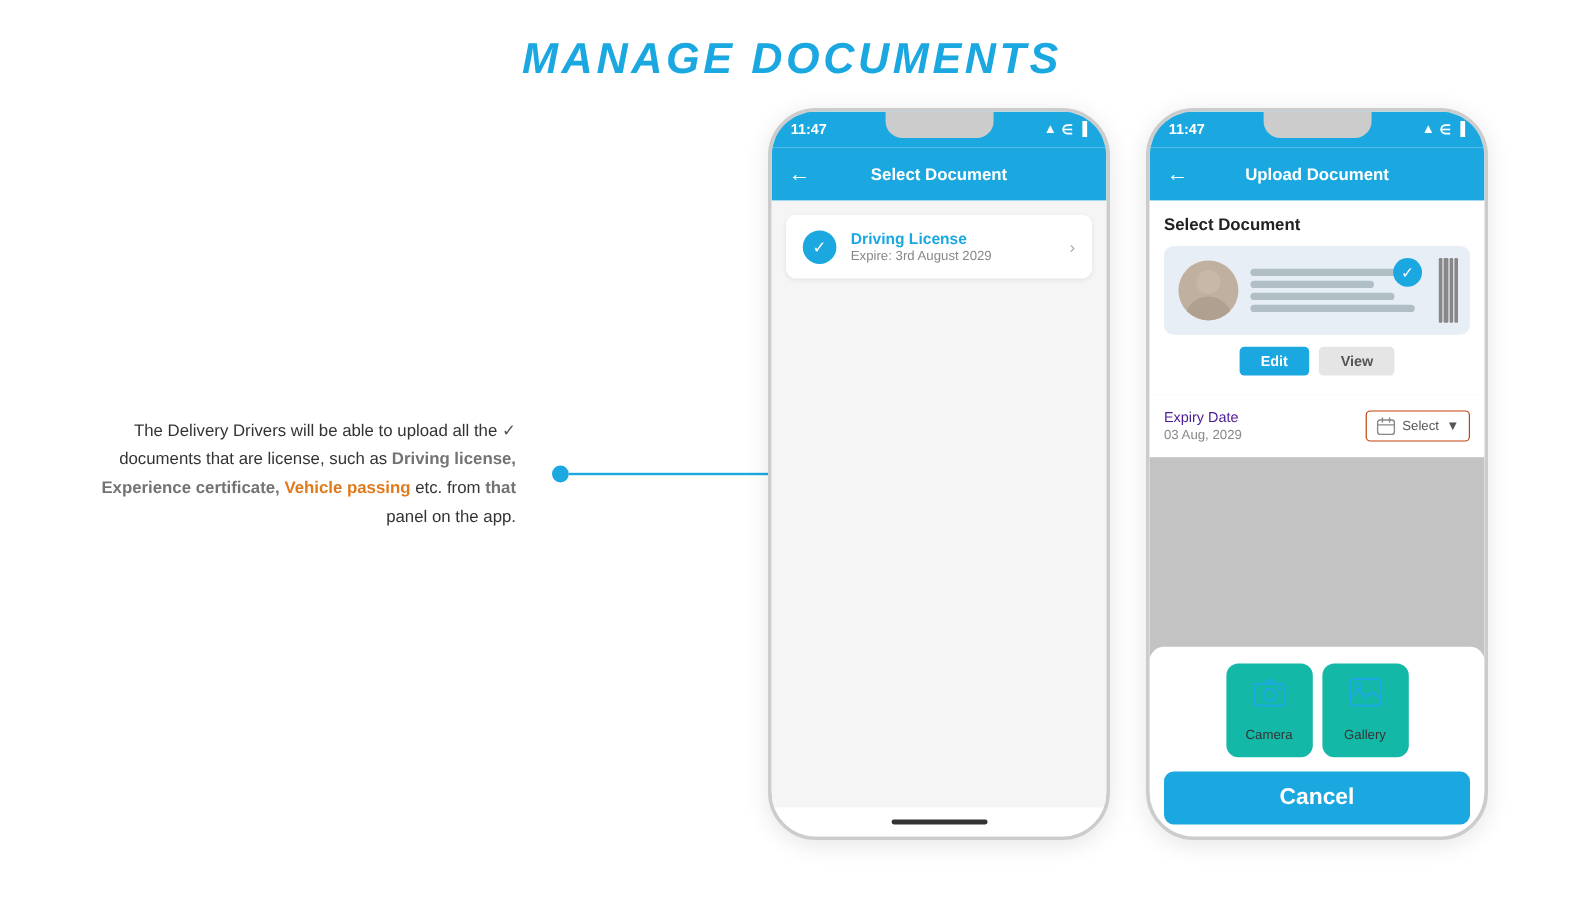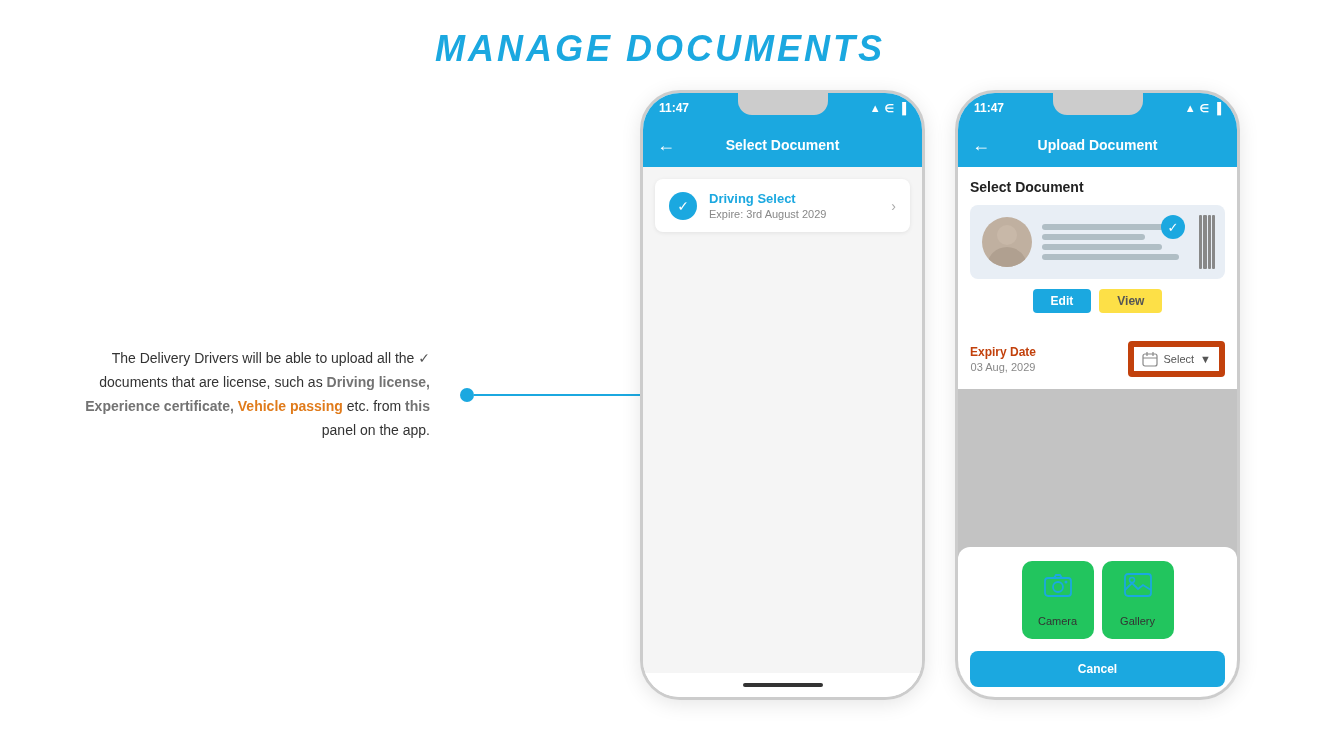--- a/index.html
+++ b/index.html
@@ -300,40 +300,40 @@
     }
     .ev-btn {
       padding: 5px 18px;
       border-radius: 4px;
       font-size: 12px;
       font-weight: 600;
       border: none;
       cursor: pointer;
     }
     .ev-btn.edit { background: #1ba8e0; color: #fff; }
-    .ev-btn.view { background: #fde047; color: #555; }
+    .ev-btn.view { background: #e5e5e5; color: #555; }
 
     
     .expiry-section {
       background: #fff;
       padding: 12px;
       flex-shrink: 0;
     }
     .expiry-row {
       display: flex;
       align-items: center;
       justify-content: space-between;
     }
-    .expiry-label { font-size: 12px; font-weight: 700; color: #c2410c; }
+    .expiry-label { font-size: 12px; font-weight: 400; color: #4c1d95; }
     .expiry-date { font-size: 11px; color: #888; margin-top: 2px; text-align: center; }
     .expiry-select {
       display: flex;
       align-items: center;
       gap: 6px;
-      border: 6px solid #c2410c;
+      border: 1px solid #c2410c;
       border-radius: 4px;
       padding: 4px 8px;
       background: #fff;
       font-size: 11px;
       color: #555;
     }
     .calendar-icon {
       width: 16px;
       height: 16px;
       color: #888;
@@ -355,21 +355,21 @@
       padding: 14px 12px 10px;
     }
 
     .sheet-options {
       display: flex;
       gap: 8px;
       justify-content: center;
       margin-bottom: 12px;
     }
     .sheet-option {
-      background: #22c55e;
+      background: #14b8a6;
       border-radius: 10px;
       padding: 12px 16px;
       display: flex;
       flex-direction: column;
       align-items: center;
       gap: 12px;
       min-width: 72px;
     }
     .sheet-option-icon {
       font-size: 22px;
@@ -380,21 +380,21 @@
       color: #333;
       font-weight: 500;
     }
     .cancel-btn {
       width: 100%;
       background: #1ba8e0;
       color: #fff;
       border: none;
       border-radius: 8px;
       padding: 11px;
-      font-size: 12px;
+      font-size: 19px;
       font-weight: 600;
       cursor: pointer;
     }
 
     
     .desc-icon {
       display: inline-flex;
       align-items: center;
       color: #555;
       font-size: 14px;
@@ -413,21 +413,21 @@
       <span class="desc-icon">✓</span>
       <span> </span>
       <br>
       <span>documents that are license, such as </span>
       <span class="highlight-blue">Driving license,</span>
       <br>
       <span class="highlight-blue">Experience certificate,</span>
       <span> </span>
       <span class="highlight-orange">Vehicle passing</span>
       <span> etc. from </span>
-      <span class="highlight-blue">this</span>
+      <span class="highlight-blue">that</span>
       <br>
       <span>panel on the app.</span>
     </span>
   </div>
 
   <div class="connector">
     <div class="connector-dot"></div>
     <div class="connector-line"></div>
   </div>
 
@@ -448,21 +448,21 @@
       <div class="phone-header">
         <span class="back-btn">←</span>
         <span class="title">Select Document</span>
       </div>
 
       <div class="phone-body">
 
         <div class="doc-list-item">
           <div class="doc-check">✓</div>
           <div class="doc-info">
-            <div class="doc-name">Driving Select</div>
+            <div class="doc-name">Driving License</div>
             <div class="doc-expire">Expire: 3rd August 2029</div>
           </div>
           <div class="doc-arrow">›</div>
         </div>
       </div>
 
       <div class="phone-bottom">
         <div class="phone-bottom-bar"></div>
       </div>
     </div>

